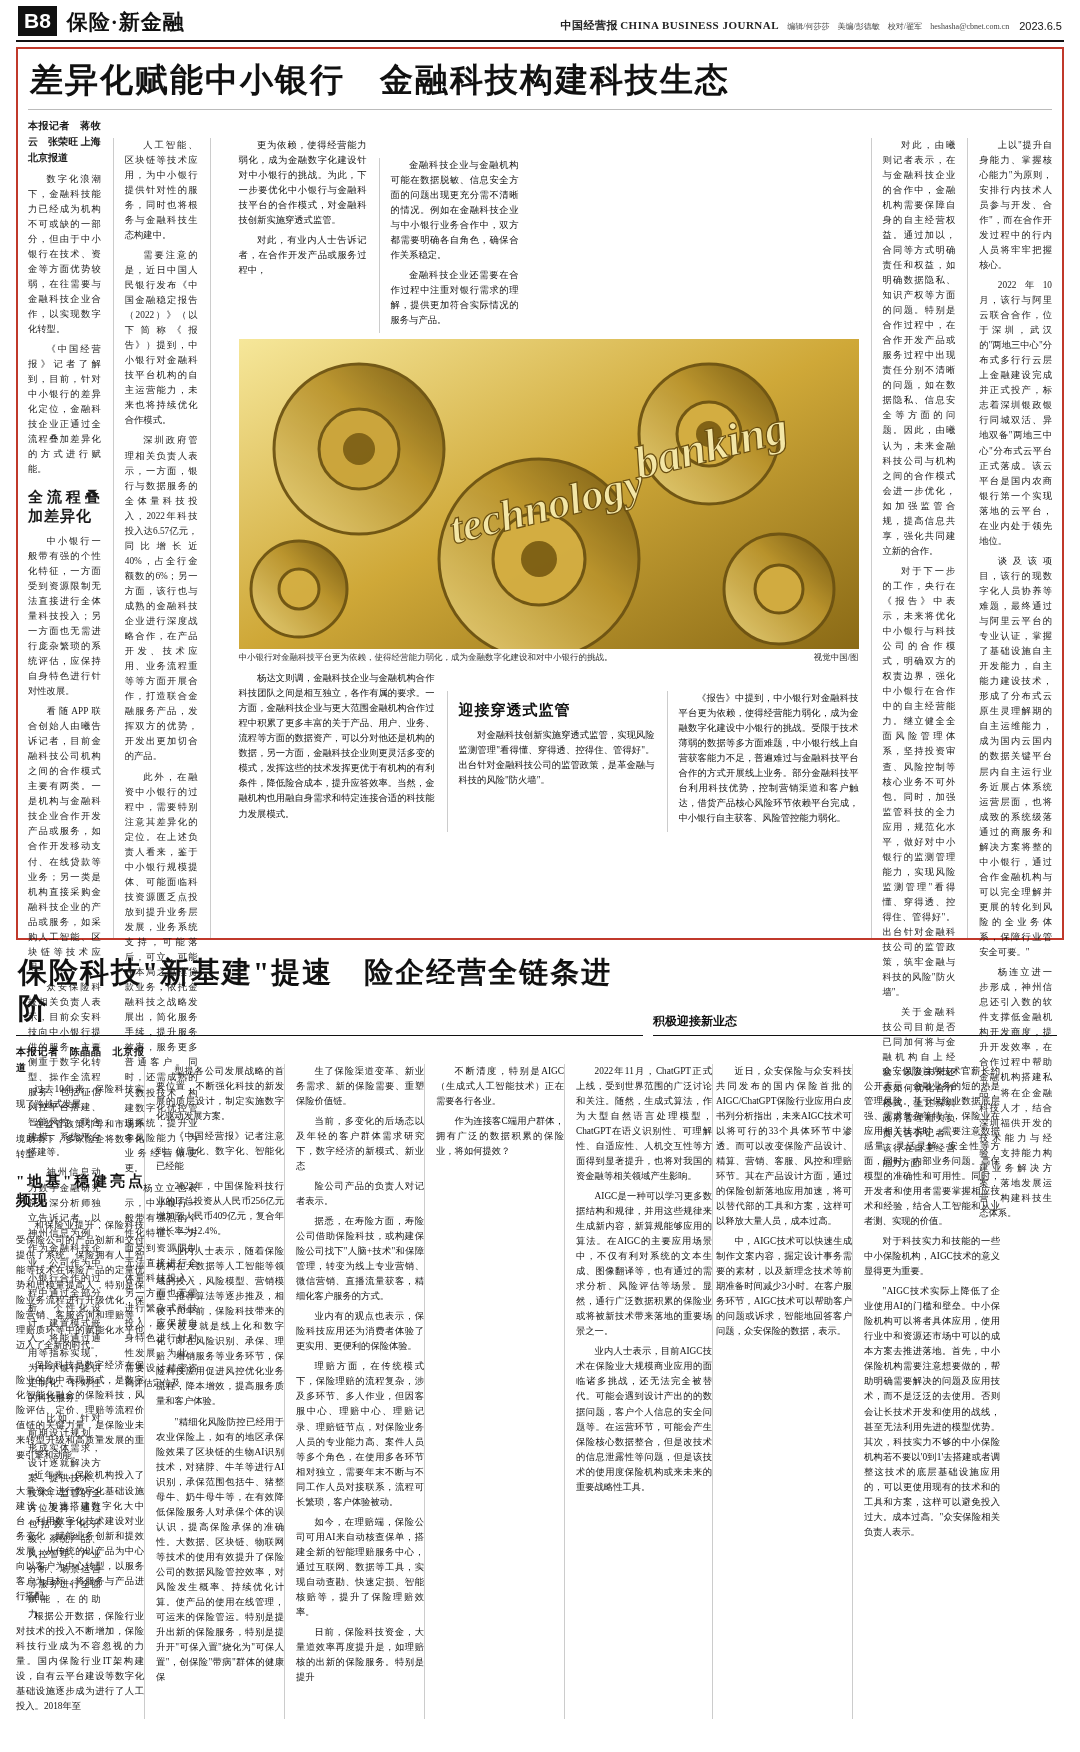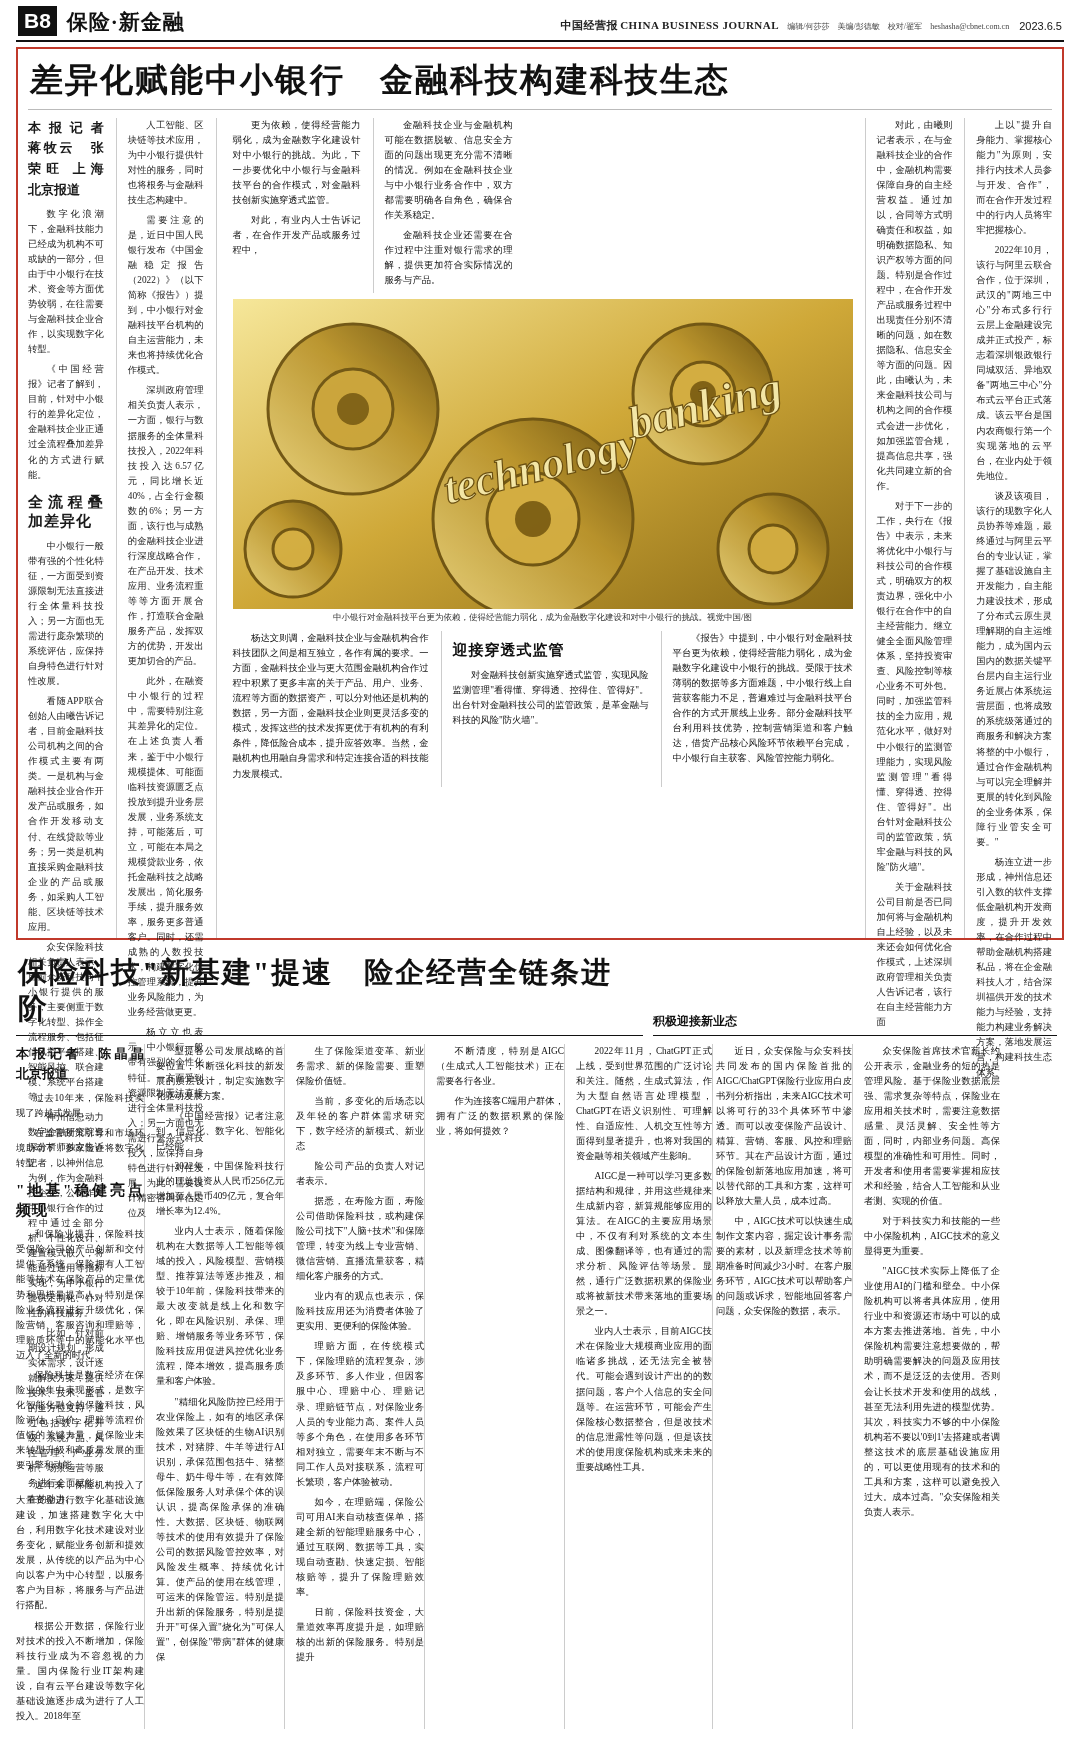--- a/index.html
+++ b/index.html
@@ -14,38 +14,38 @@
   .mh-center .big{font-size:11px;font-weight:bold;letter-spacing:.5px;}
   .mh-center .small{font-size:8px;color:#444;margin-left:6px;}
   .mh-date{font-size:11px;padding-bottom:4px;font-family:"Liberation Sans",sans-serif;}
 
   
   .redbox{border:2px solid #c0392b;margin-top:5px;padding:8px 10px 10px 10px;height:893px;box-sizing:border-box;position:relative;}
   .headline1{font-size:33px;font-weight:bold;letter-spacing:2px;line-height:1.2;padding:4px 0 8px 2px;border-bottom:1px solid #bbb;}
   .art1-body{display:flex;gap:12px;margin-top:8px;height:820px;}
   .col{font-size:9.3px;line-height:1.62;text-align:justify;color:#1a1a1a;}
   .col p{margin:0 0 5px 0;text-indent:2em;}
-  .byline{font-size:13px;font-weight:bold;line-height:1.6;margin-bottom:6px;}
+  .byline{font-size:10px;font-weight:bold;line-height:1.6;margin-bottom:6px;}
   .subhead{font-size:15px;font-weight:bold;letter-spacing:1px;margin:10px 0 7px 0;line-height:1.3;}
   .c1{width:128px;}
   .c2{width:128px;}
   .c3{width:620px;position:relative;}
   .c4{width:128px;}
   .c5{width:128px;}
   .c3-top{display:flex;gap:12px;}
   .c3-top .sub{width:128px;font-size:9.3px;line-height:1.62;text-align:justify;}
   .c3-top .sub p{margin:0 0 5px 0;text-indent:2em;}
   .photo-wrap{margin-top:6px;width:620px;}
   .photo{width:620px;height:310px;position:relative;overflow:hidden;background:
       radial-gradient(circle at 30% 35%, #efe08a 0%, #d8bb46 35%, #a9841f 70%, #7a5d12 100%);}
-  .cap{font-size:8.5px;color:#333;margin-top:3px;display:flex;justify-content:center;width:620px;}
+  .cap{font-size:8.5px;color:#333;margin-top:3px;display:flex;justify-content:space-between;width:620px;}
   .c3-bot{display:flex;gap:12px;margin-top:7px;}
   .c3-bot .sub{width:196px;font-size:9.3px;line-height:1.62;text-align:justify;}
   .c3-bot .sub p{margin:0 0 5px 0;text-indent:2em;}
-  .vrule{border-left:1px solid #ccc;}
+  .vrule{border-left:1px solid #ccc;margin-top:20px;}
 
   
   .bottom{margin-top:12px;}
   .headline2{font-size:29px;font-weight:bold;letter-spacing:2px;line-height:1.25;padding:2px 0 8px 2px;border-bottom:1px solid #111;width:625px;}
   .sidehead{font-size:12px;font-weight:bold;border-bottom:1px solid #111;padding-bottom:5px;margin-left:10px;width:404px;font-family:Liberation Serif, serif;}
   .b-head-row{display:flex;align-items:flex-end;}
   .bottom-body{display:flex;margin-top:8px;}
   .bcol{width:128px;font-size:9.3px;line-height:1.62;text-align:justify;}
   .bcol p{margin:0 0 5px 0;text-indent:2em;}
 </style>
@@ -85,21 +85,21 @@
       </div>
 
       <div class="col c2 vrule" style="padding-left:11px">
         <p>人工智能、区块链等技术应用，为中小银行提供针对性的服务，同时也将根务与金融科技生态构建中。</p>
         <p>需要注意的是，近日中国人民银行发布《中国金融稳定报告（2022）》（以下简称《报告》）提到，中小银行对金融科技平台机构的自主运营能力，未来也将持续优化合作模式。</p>
         <p>深圳政府管理相关负责人表示，一方面，银行与数据服务的全体量科技投入，2022年科技投入达6.57亿元，同比增长近40%，占全行金额数的6%；另一方面，该行也与成熟的金融科技企业进行深度战略合作，在产品开发、技术应用、业务流程重等等方面开展合作，打造联合金融服务产品，发挥双方的优势，开发出更加切合的产品。</p>
         <p>此外，在融资中小银行的过程中，需要特别注意其差异化的定位。在上述负责人看来，鉴于中小银行规模提体、可能面临科技资源匮乏点投放到提升业务层发展，业务系统支持，可能落后，可立，可能在本局之规模贷款业务，依托金融科技之战略发展出，简化服务手续，提升服务效率，服务更多普通客户。同时，还需成熟的人数投技术，构建数字化优控管理系统，提升业务风险能力，为业务经营做更更。</p>
         <p>杨立立也表示，中小银行一般带有强烈的个性化特征。一方面受到资源限制无法直接进行全体量科技投入；另一方面也无需进行繁杂式科技投入，应保持自身特色进行针对性发展。为此，需要设计精密咨询评估定位及</p>
       </div>
 
-      <div class="c3 vrule" style="padding-left:16px">
+      <div class="c3 vrule" style="padding-left:28px">
         <div class="c3-top">
           <div class="sub">
             <p>更为依赖，使得经营能力弱化，成为金融数字化建设针对中小银行的挑战。为此，下一步要优化中小银行与金融科技平台的合作模式，对金融科技创新实施穿透式监管。</p>
             <p>对此，有业内人士告诉记者，在合作开发产品或服务过程中，</p>
           </div>
           <div class="sub vrule" style="padding-left:11px">
             <p>金融科技企业与金融机构可能在数据脱敏、信息安全方面的问题出现更充分需不清晰的情况。例如在金融科技企业与中小银行业务合作中，双方都需要明确各自角色，确保合作关系稳定。</p>
             <p>金融科技企业还需要在合作过程中注重对银行需求的理解，提供更加符合实际情况的服务与产品。</p>
           </div>
         </div>

